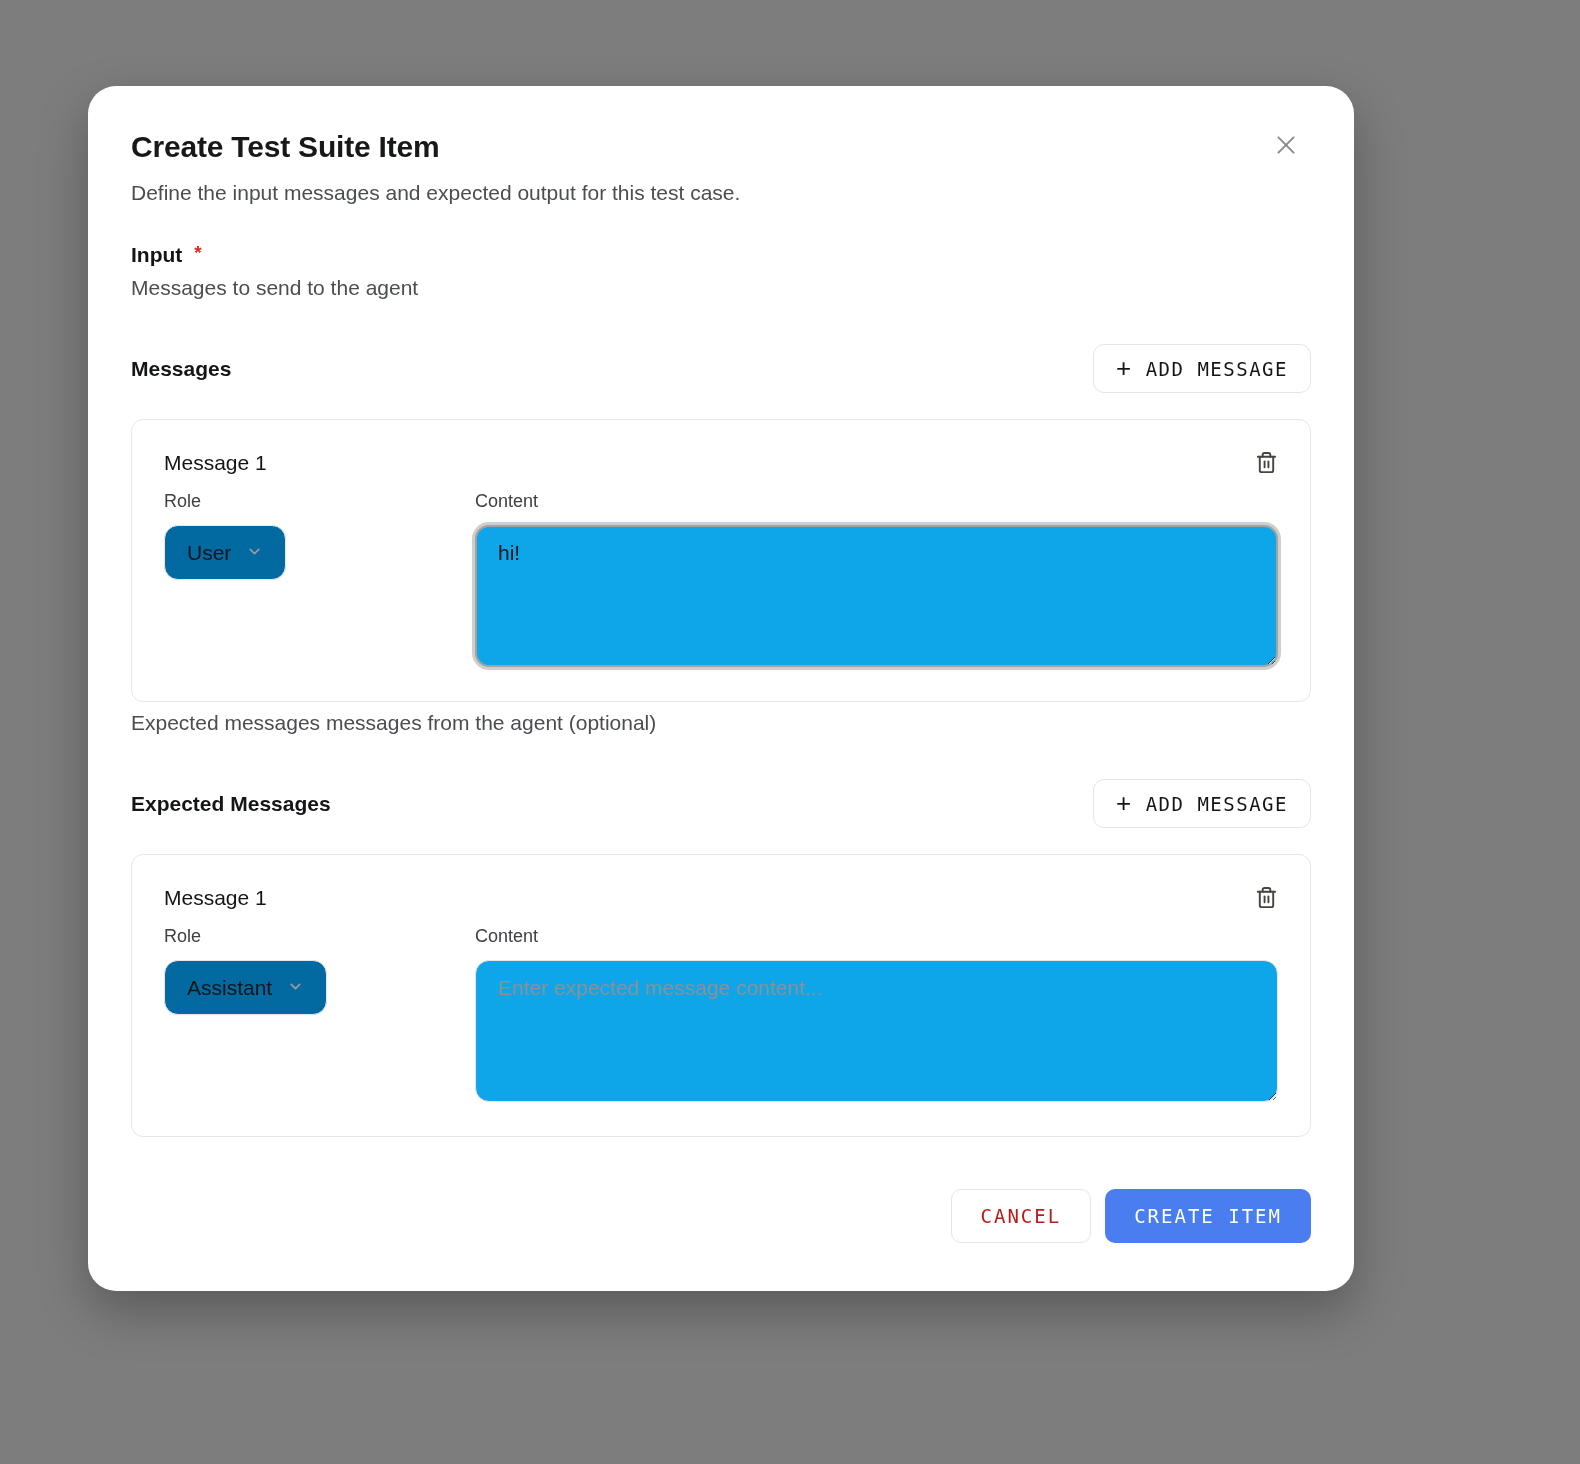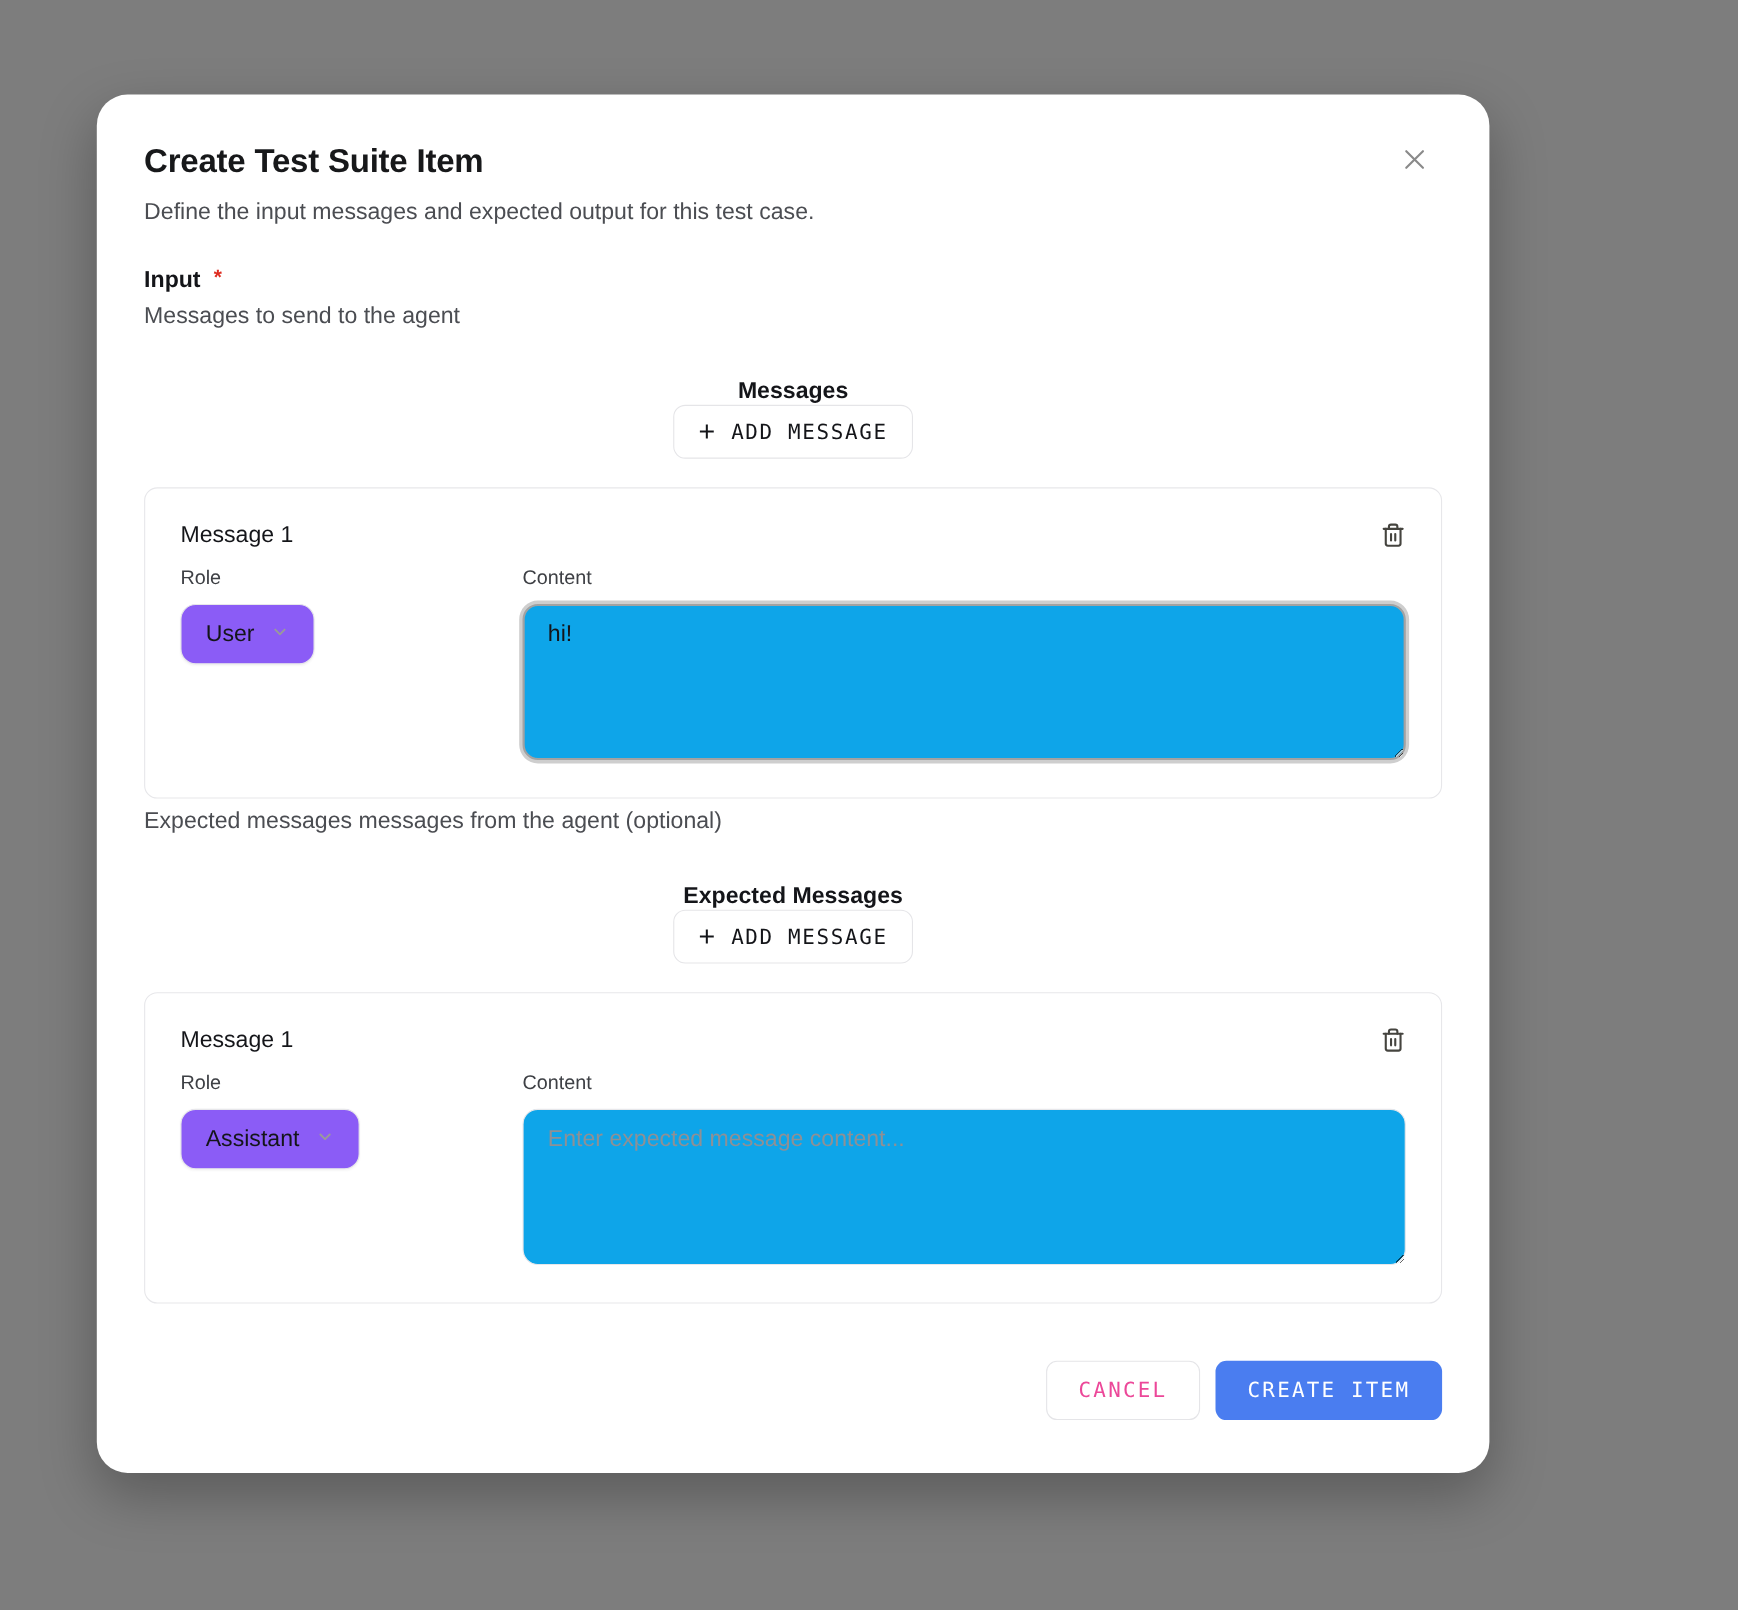--- a/index.html
+++ b/index.html
@@ -62,21 +62,20 @@
   .group-desc {
     margin-top: 9px;
     font-size: 21px;
     color: #4b4d52;
   }
   .list-header-row {
     margin-top: 44px;
     display: flex;
     justify-content: space-between;
     align-items: center;
-    flex-direction: column;
   }
   .list-header {
     font-size: 21px;
     font-weight: 700;
     color: #141519;
   }
   .add-btn {
     display: inline-flex;
     align-items: center;
     gap: 13px;
@@ -133,21 +132,21 @@
   }
   .role-select {
     margin-top: 13px;
     display: inline-flex;
     align-items: center;
     gap: 15px;
     height: 55px;
     padding: 0 22px;
     border: 1px solid #e7e7ea;
     border-radius: 14px;
-    background: #8b5cf6;
+    background: #0369a1;
     font-size: 21px;
     color: #141519;
     cursor: pointer;
     box-shadow: 0 1px 2px rgba(0,0,0,0.04);
   }
   .content-textarea {
     display: block;
     margin-top: 13px;
     width: 100%;
     height: 142px;
@@ -178,21 +177,21 @@
     border-radius: 10px;
     font-family: "DejaVu Sans Mono", monospace;
     font-size: 19px;
     letter-spacing: 2px;
     cursor: pointer;
     padding: 0 29px;
   }
   .btn-cancel {
     background: #ffffff;
     border: 1px solid #e5e5e8;
-    color: #ec4899;
+    color: #b91c1c;
   }
   .btn-primary {
     background: #4a7df0;
     border: none;
     color: #ffffff;
   }
 </style>
 </head>
 <body>
 

